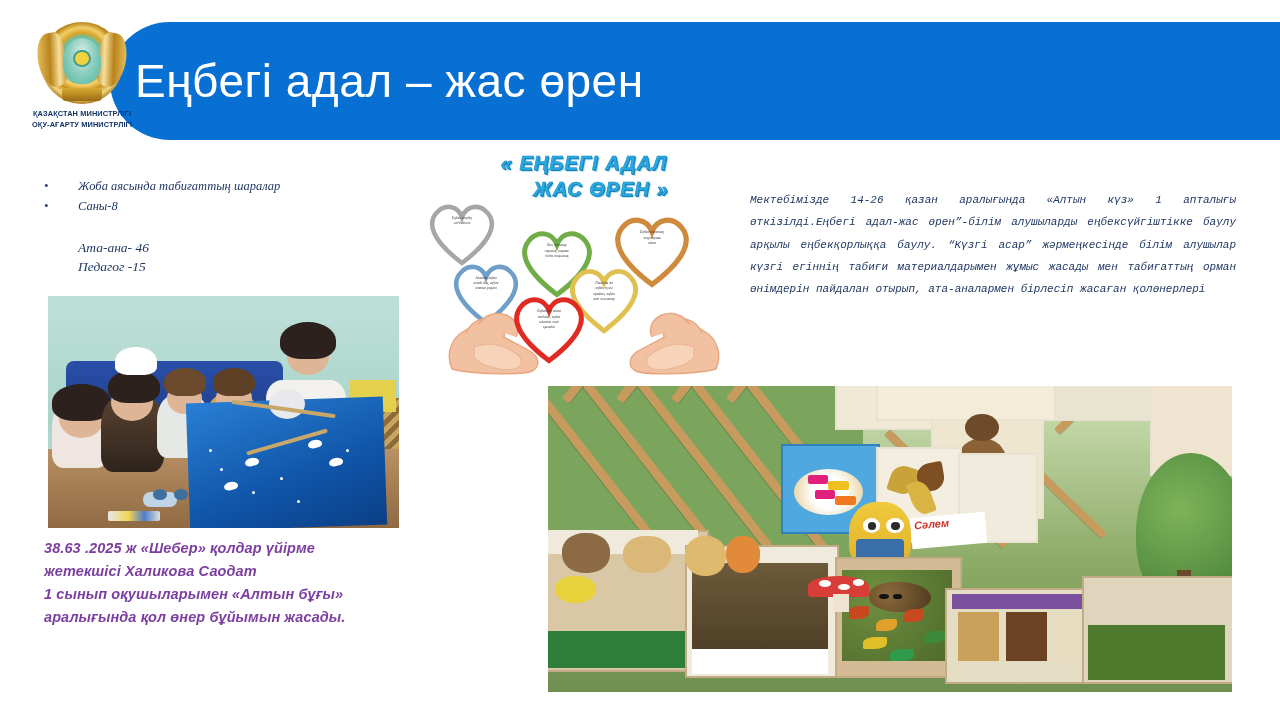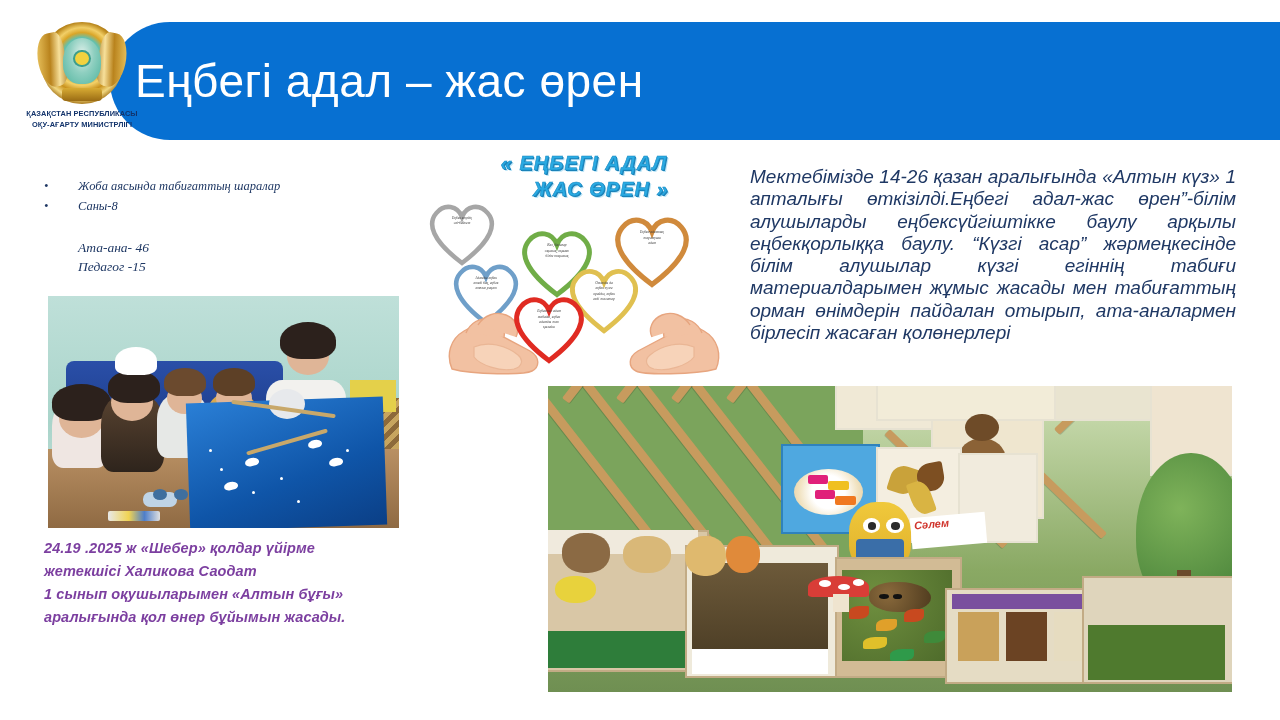--- a/index.html
+++ b/index.html
@@ -127,23 +127,23 @@
   .heart .htxt{
     position:absolute;left:16%;top:26%;width:68%;
     font-size:3.6px;font-style:italic;color:#3a3a3a;
     text-align:center;line-height:5.4px;
     font-family:"Liberation Serif", serif;
   }
   #hands{position:absolute;left:20px;bottom:0;width:280px;height:72px;}
 
   
   #right-text{
-    position:absolute;left:750px;top:166px;width:486px;
-    color:#1f3864;font-family:Liberation Sans, sans-serif;
-    font-style:italic;font-size:19px;line-height:22.3px;
+    position:absolute;left:750px;top:189px;width:486px;
+    color:#1f3864;font-family:Liberation Mono, monospace;
+    font-style:italic;font-size:11px;line-height:22.3px;
     text-align:justify;
   }
 
   
   #photo-exhibit{
     position:absolute;left:548px;top:386px;width:684px;height:306px;
     overflow:hidden;background:#8fae6c;
   }
   #photo-exhibit .ex-bg{position:absolute;inset:0;background:linear-gradient(#cfe0b6,#8aa964 60%,#6f8f52);}
   #photo-exhibit .ex-green{position:absolute;left:0;top:0;width:46%;height:62%;background:#7ba45c;}
@@ -173,21 +173,21 @@
 <div id="emblem-block">
   <div class="emblem-art">
     <div class="emblem-ring"></div>
     <div class="emblem-wings-l"></div>
     <div class="emblem-wings-r"></div>
     <div class="emblem-core"></div>
     <div class="emblem-sun"></div>
     <div class="emblem-base"></div>
   </div>
   <div class="emblem-caption">
-    <div>ҚАЗАҚСТАН РЕСПУБЛИКАСЫ</div>
+    <div>ҚАЗАҚСТАН МИНИСТРЛІГІ</div>
     <div>ОҚУ-АҒАРТУ МИНИСТРЛІГІ</div>
   </div>
 </div>
 
 <div id="left-bullets">
   <div class="b-row">
     <span class="b-dot">•</span>
     <span>Жоба аясында табиғаттың шаралар</span>
   </div>
   <div class="b-row">
@@ -244,21 +244,21 @@
   <div class="ph-star" style="left:71%;top:88%;"></div>
   <div class="ph-star" style="left:85%;top:66%;"></div>
 
   <div class="ph-cups"></div>
   <div class="ph-cup2"></div>
   <div class="ph-cup3"></div>
   <div class="ph-paints"></div>
 </div>
 
 <div id="caption-left">
-  <div>24.19 .2025 ж «Шебер» қолдар  үйірме</div>
+  <div>38.63 .2025 ж «Шебер» қолдар  үйірме</div>
   <div>жетекшісі Халикова Саодат</div>
   <div>1  сынып оқушыларымен  «Алтын бұғы»</div>
   <div>аралығында  қол өнер  бұйымын жасады.</div>
 </div>
 
 <div id="infographic">
   <div id="info-title">
     <div>« ЕҢБЕГІ АДАЛ</div>
     <div style="padding-left:34px;">ЖАС ӨРЕН »</div>
   </div>

